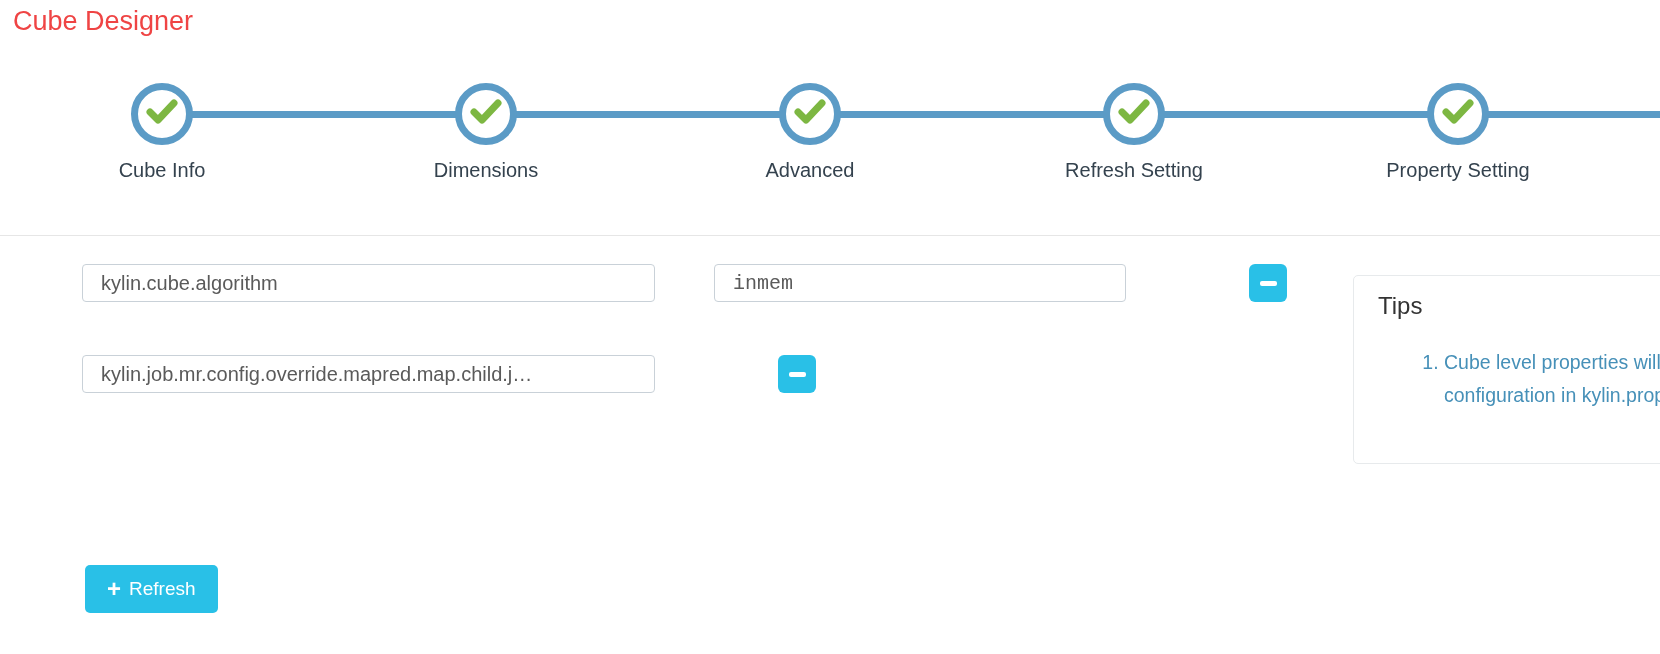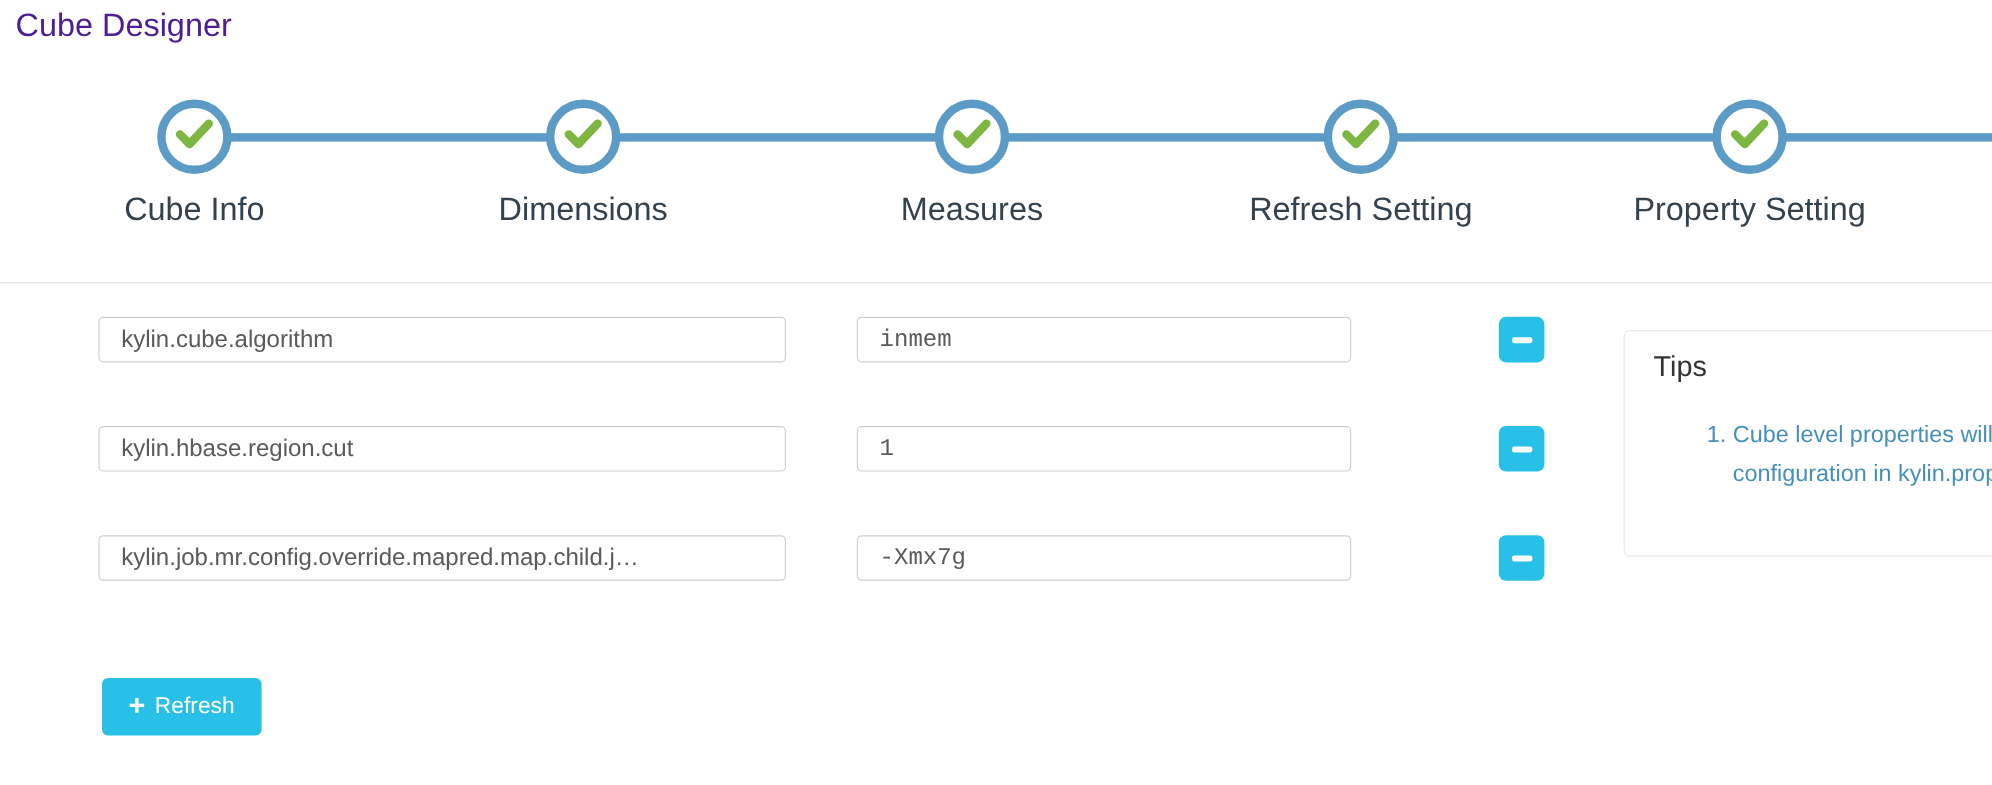--- a/index.html
+++ b/index.html
@@ -8,21 +8,21 @@
     position: relative;
     background: #ffffff;
     font-family: "Liberation Sans", sans-serif;
   }
 
   .page-title {
     position: absolute;
     left: 13px; top: 6px;
     font-size: 27px;
     font-weight: 500;
-    color: #4c1d95;
+    color: #ef4444;
   }
 
   
   .wizard {
     position: absolute;
     left: 0; top: 83px;
     width: 1620px;
     display: flex;
   }
   .wizard-line {
@@ -44,21 +44,21 @@
     width: 62px; height: 62px;
     border: 7px solid #5b9bc6;
     border-radius: 50%;
     background: #ffffff;
     display: flex;
     align-items: center;
     justify-content: center;
   }
   .step-label {
     margin-top: 14px;
-    font-size: 27px;
+    font-size: 20px;
     color: #34424e;
   }
 
   .divider {
     position: absolute;
     left: 0; top: 235px;
     width: 1660px; height: 1px;
     background: #e6e6e6;
   }
 
@@ -186,21 +186,21 @@
     </div>
 
     <div class="step">
       <div class="step-circle">
         <span>
           <svg width="32" height="26" viewBox="0 0 32 26">
             <polyline points="4,13 12,21 28,4" fill="none" stroke="#7db742" stroke-width="7" stroke-linecap="round" stroke-linejoin="round"></polyline>
           </svg>
         </span>
       </div>
-      <div class="step-label">Measures</div>
+      <div class="step-label">Advanced</div>
     </div>
 
     <div class="step">
       <div class="step-circle">
         <span>
           <svg width="32" height="26" viewBox="0 0 32 26">
             <polyline points="4,13 12,21 28,4" fill="none" stroke="#7db742" stroke-width="7" stroke-linecap="round" stroke-linejoin="round"></polyline>
           </svg>
         </span>
       </div>
@@ -226,31 +226,23 @@
 <div class="props">
 
     <div class="prop-row">
       <input class="prop-input prop-key" type="text" value="kylin.cube.algorithm" style="">
       <input class="prop-input prop-value" type="text" value="inmem" style="">
       <button class="remove-btn">
         <span class="minus-bar"></span>
       </button>
     </div>
 
-    <div class="prop-row">
-      <input class="prop-input prop-key" type="text" value="kylin.hbase.region.cut" style="">
-      <input class="prop-input prop-value" type="text" value="1" style="">
-      <button class="remove-btn">
-        <span class="minus-bar"></span>
-      </button>
-    </div>
 
     <div class="prop-row">
       <input class="prop-input prop-key" type="text" value="kylin.job.mr.config.override.mapred.map.child.j…" style="">
-      <input class="prop-input prop-value" type="text" value="-Xmx7g" style="">
       <button class="remove-btn">
         <span class="minus-bar"></span>
       </button>
     </div>
 
 </div>
 
 <button class="add-property-btn">
   <span class="plus-glyph">+</span>
   <span>Refresh</span>

